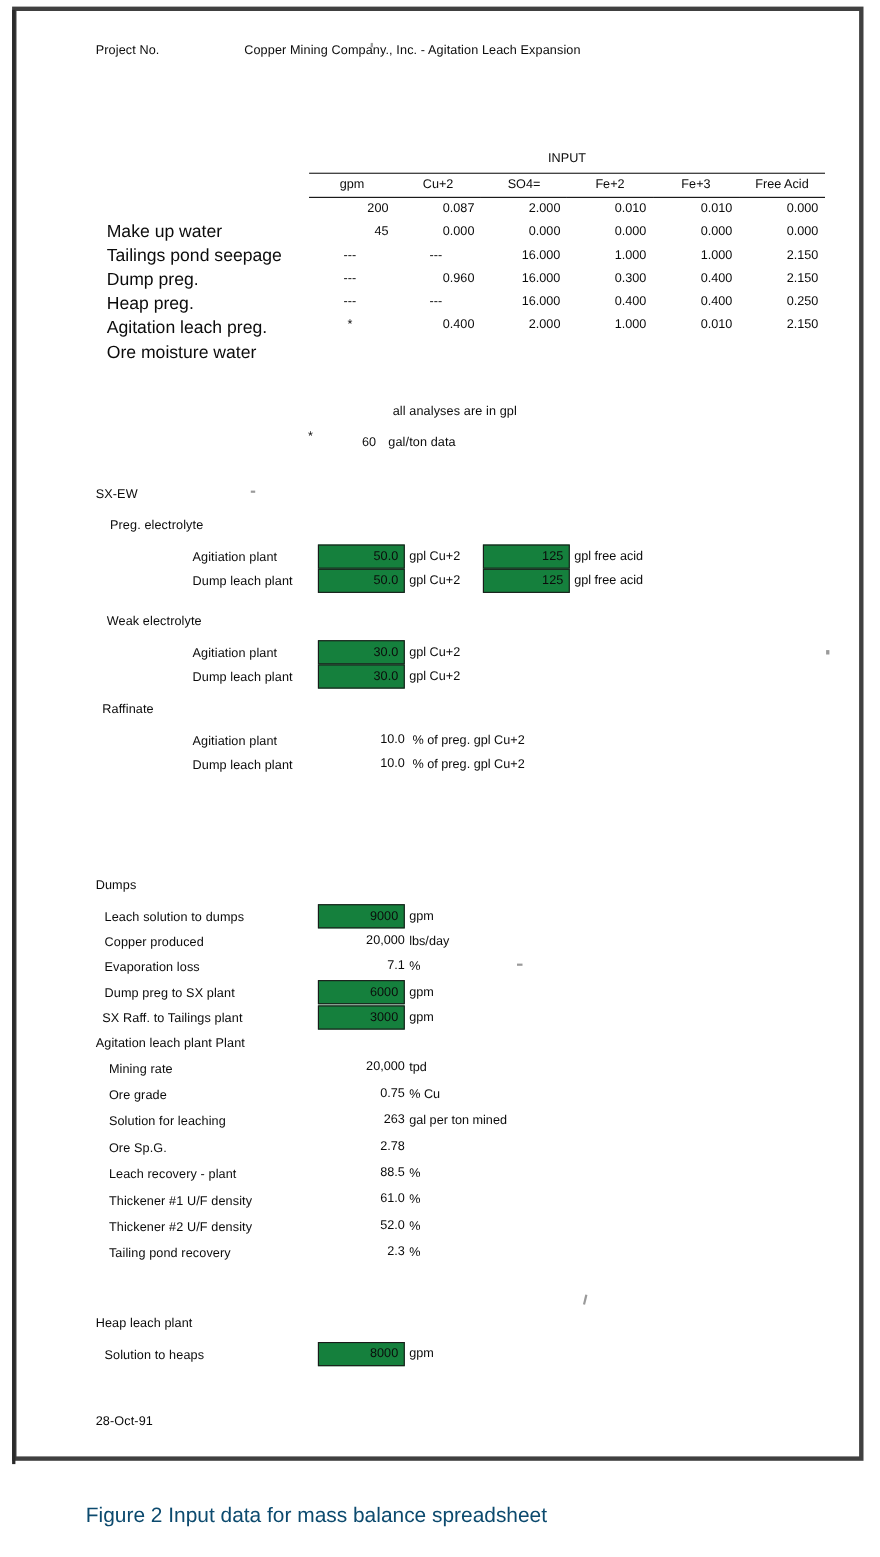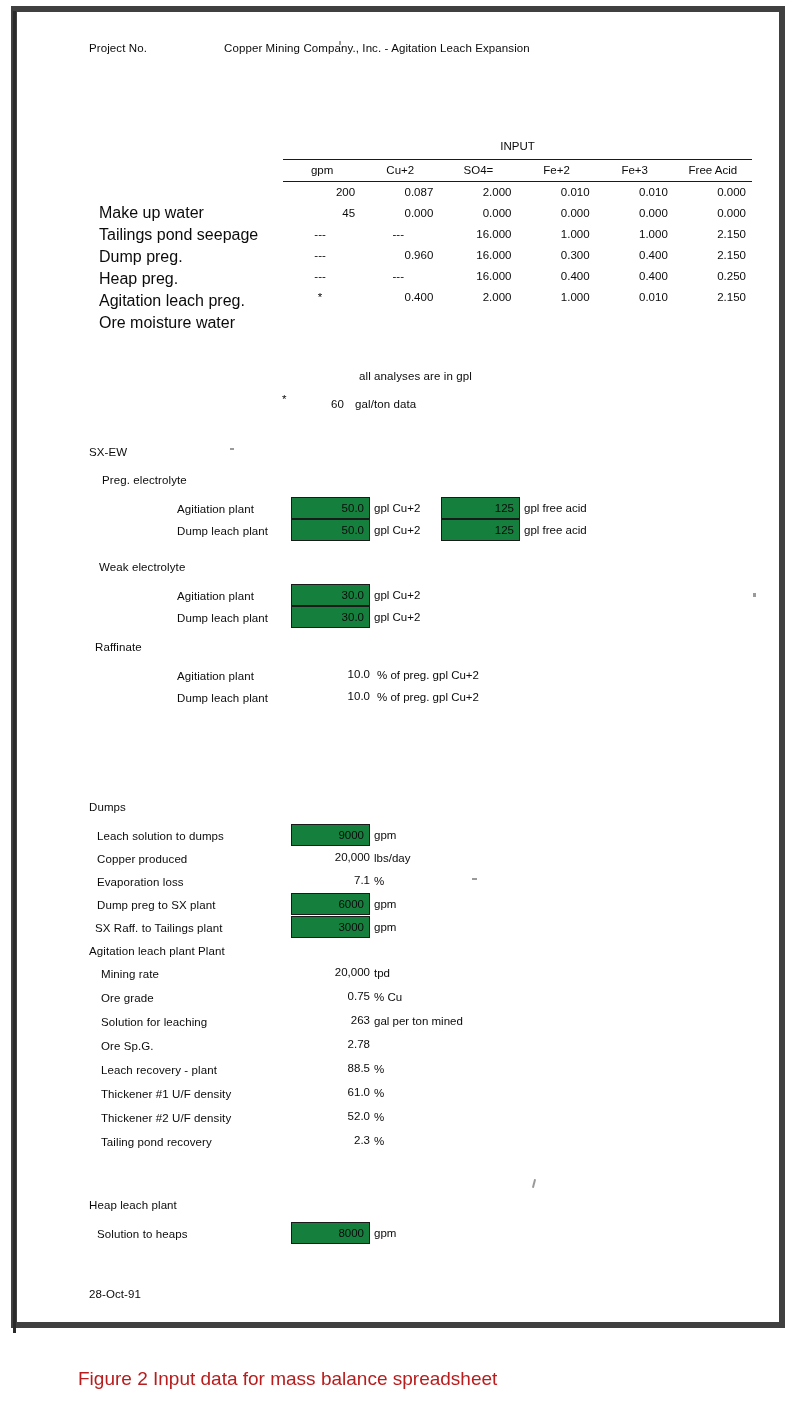--- a/index.html
+++ b/index.html
@@ -17,21 +17,21 @@
     overflow: hidden;
   }
 
   
   #page-frame {
     position: absolute;
     left: 11px;
     top: 6px;
     width: 774px;
     height: 1322px;
-    border: 6px solid #404040;
+    border: 4px solid #404040;
     box-sizing: border-box;
     background: #fff;
   }
   #page-frame::after{
     content:"";
     position:absolute;
     left:-4px; top:-1px;
     width:3px; height:1322px;
     background:#2a2a2a;
   }
@@ -143,21 +143,21 @@
 
   
   .speck { position: absolute; background: #9a9a9a; }
 
   
   #figure-caption {
     position: absolute;
     left: 78px;
     top: 1368px;
     font-size: 19px;
-    color: #b91c1c;
+    color: #0c4a6e;
     white-space: nowrap;
   }
 </style>
 </head>
 <body>
 
 <div id="page-frame">
   <div class="sheet">
 
     <div class="t" id="proj-no">Project No.</div>

